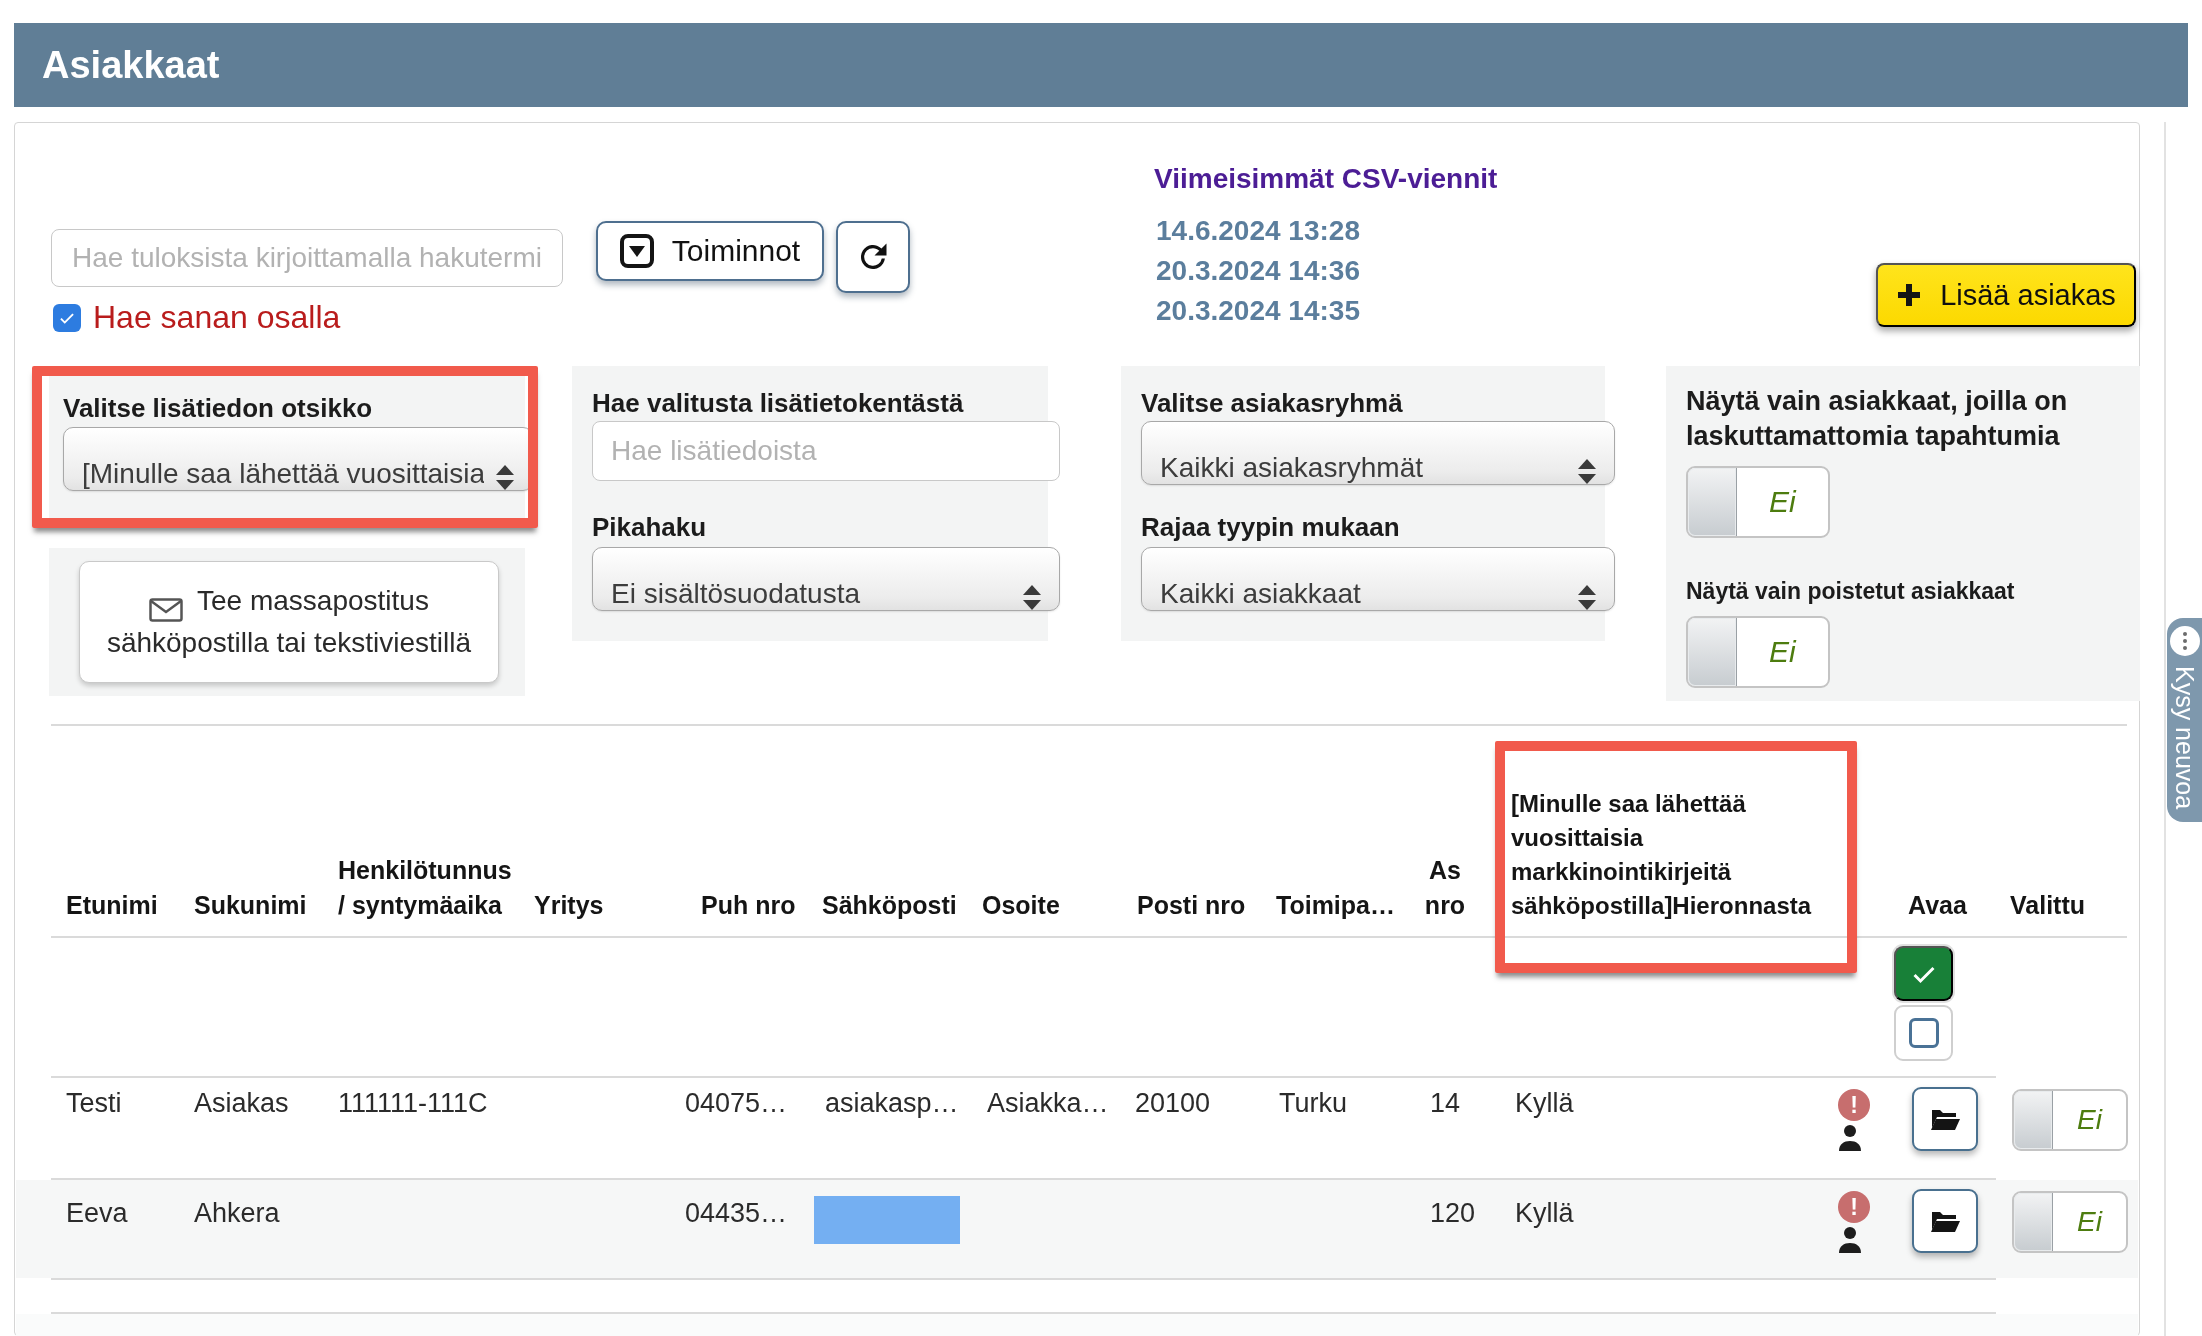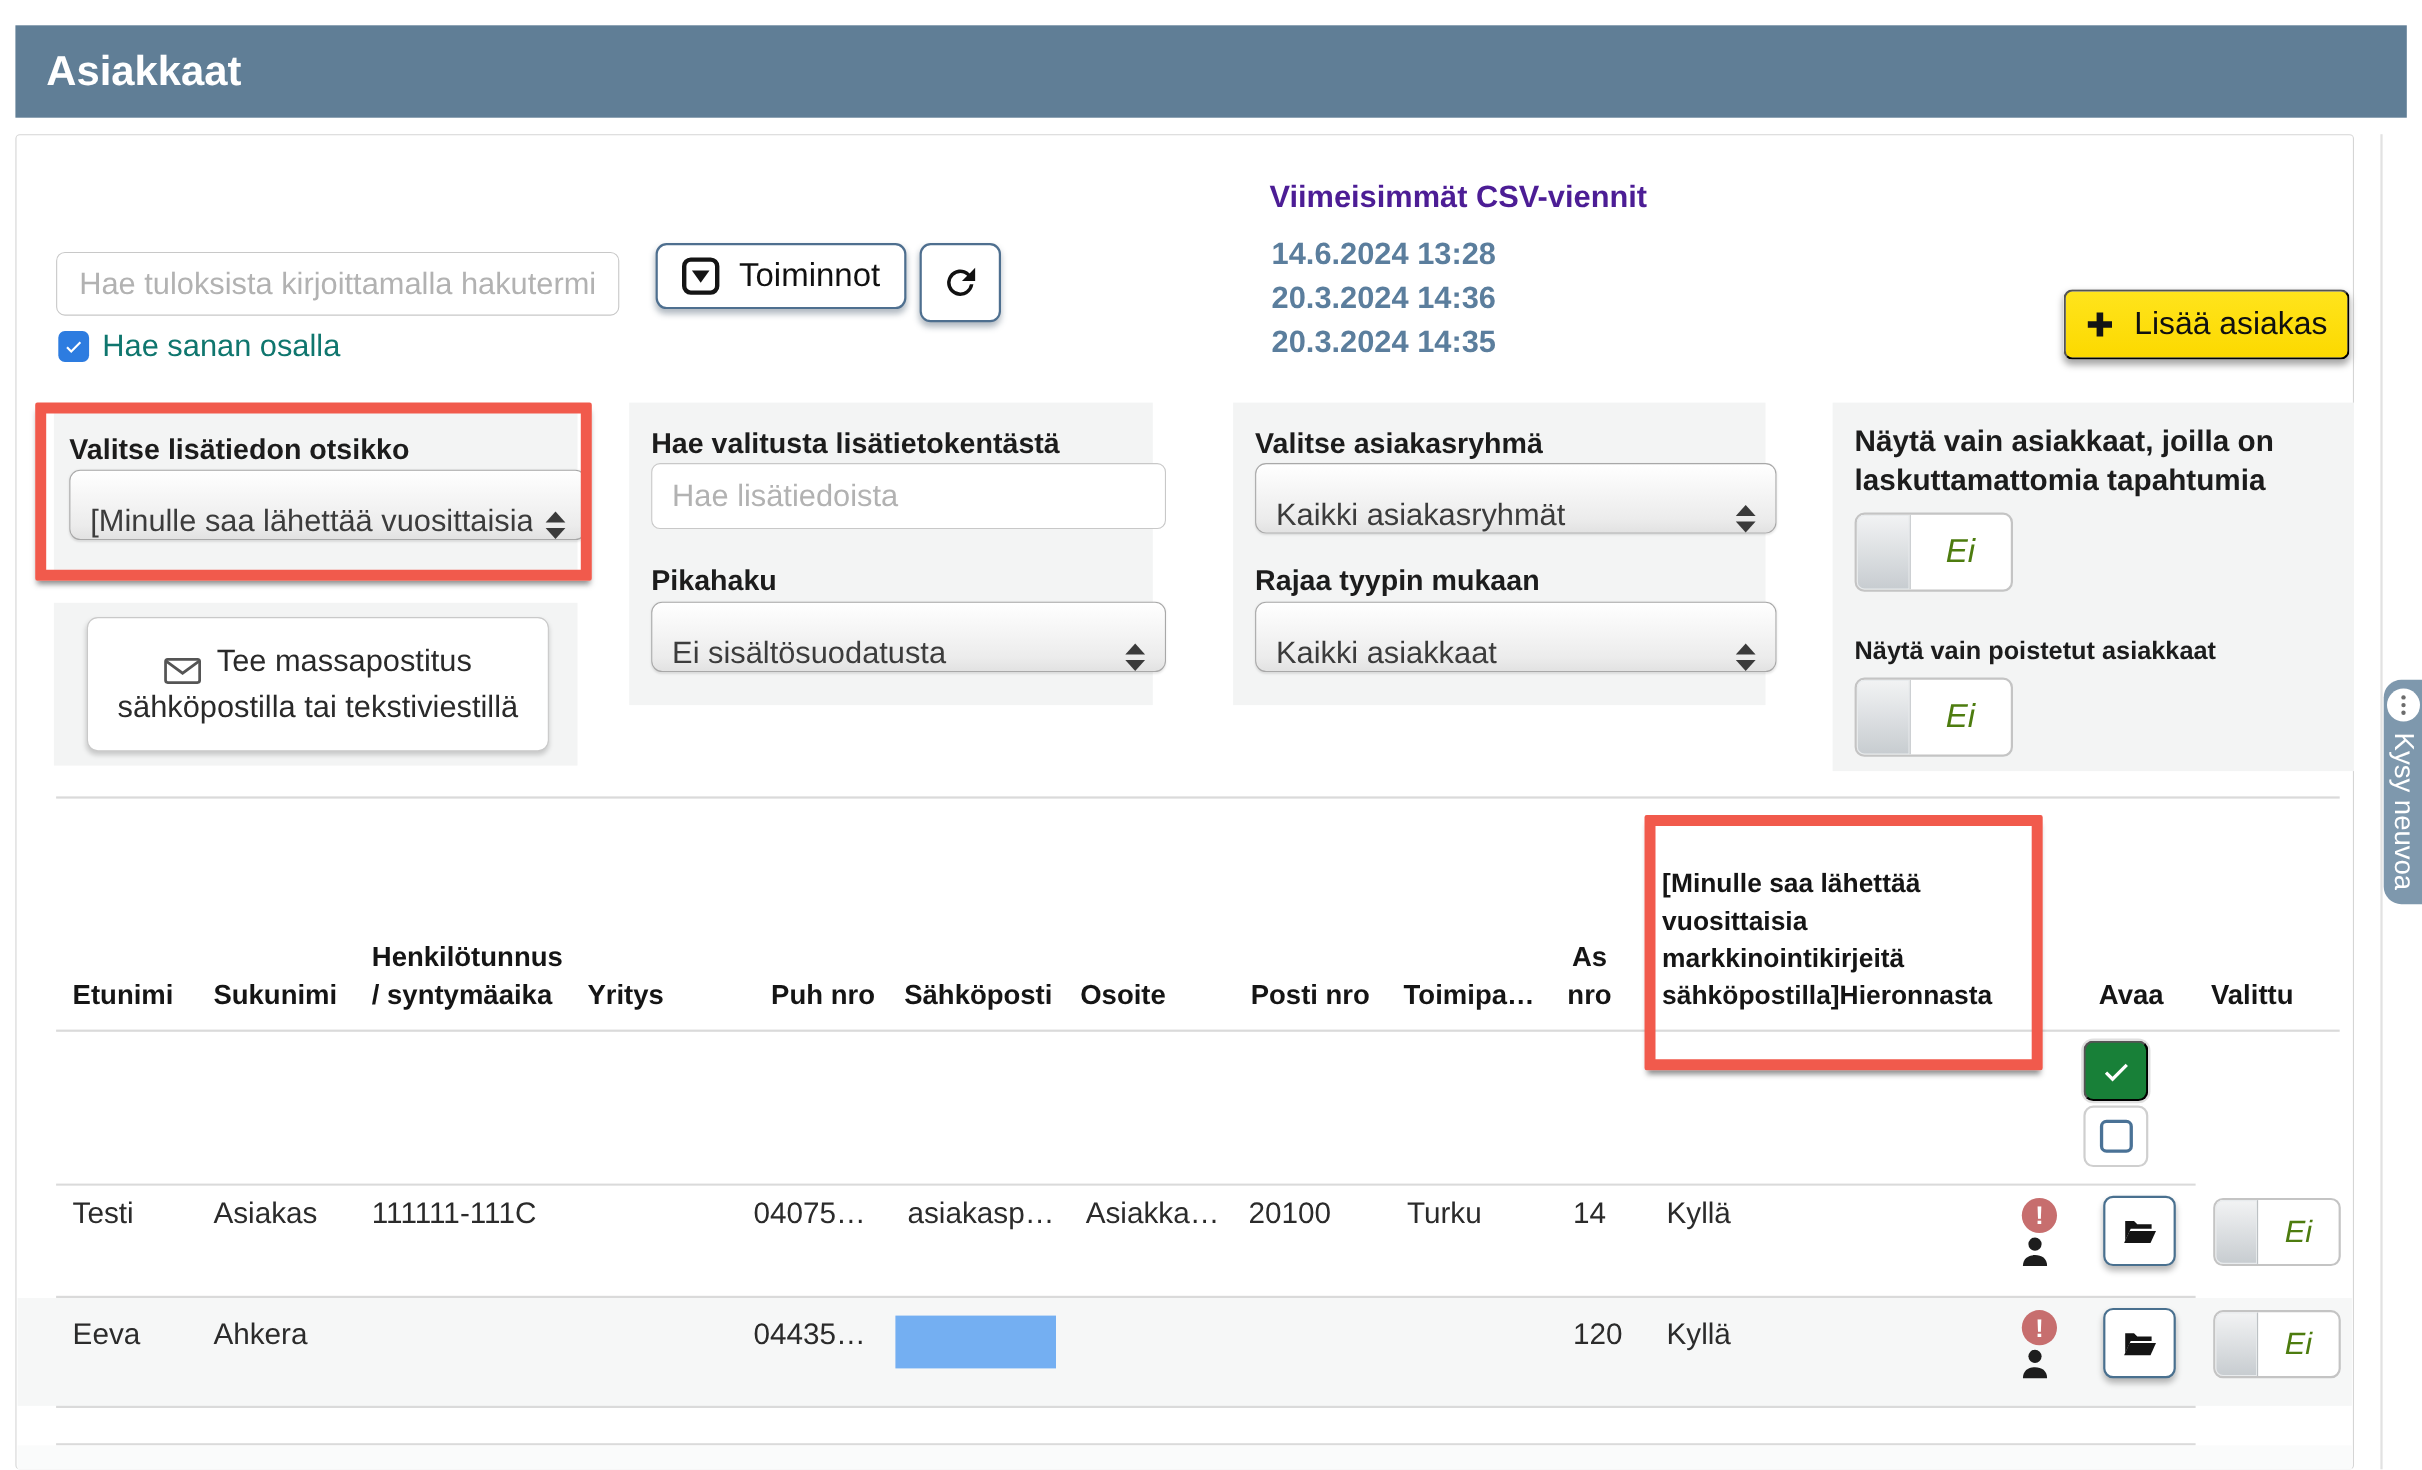--- a/index.html
+++ b/index.html
@@ -32,21 +32,21 @@
   
   .btn-outline{background:#fff;border:2px solid #4e6f8f;border-radius:10px;box-shadow:0 4px 6px rgba(60,80,100,.40);display:flex;align-items:center;justify-content:center;gap:18px;font-size:30px;color:#111;cursor:pointer;}
   .caret-sq{width:34px;height:34px;border:4px solid #141414;border-radius:8px;display:flex;align-items:center;justify-content:center;box-sizing:border-box;}
   .caret-sq i{width:0;height:0;border-left:8px solid transparent;border-right:8px solid transparent;border-top:11px solid #141414;}
   .btn-yellow{background:linear-gradient(#ffe41c,#fcd900);border-radius:8px;box-shadow:0 4px 7px rgba(0,0,0,.35);display:flex;align-items:center;justify-content:center;gap:18px;font-size:29px;color:#101010;cursor:pointer;}
   .mass-btn{background:#fff;border:1px solid #c9c9c9;border-radius:10px;box-shadow:0 3px 5px rgba(0,0,0,.18);display:flex;flex-direction:column;align-items:center;justify-content:center;font-size:28px;color:#2a2a2a;line-height:42px;cursor:pointer;}
   .mass-line1{display:flex;align-items:flex-end;gap:14px;}
 
   
   .cb{width:28px;height:28px;background:#2d7ce0;border-radius:6px;display:flex;align-items:center;justify-content:center;}
-  .cb-label{font-size:28px;color:#0f766e;margin-left:12px;white-space:nowrap;text-align:center;}
+  .cb-label{font-size:32px;color:#b91c1c;margin-left:12px;white-space:nowrap;text-align:center;}
 
   
   .csv-head{font-weight:bold;font-size:28px;color:#4c1d95;white-space:nowrap;}
   .csv-link{font-weight:bold;font-size:28px;color:#5b7e9d;white-space:nowrap;cursor:pointer;}
 
   
   .panel{background:#f3f4f4;}
 
   
   .toggle{background:#fff;border:2px solid #c4c4c4;border-radius:9px;display:flex;overflow:hidden;cursor:pointer;}

